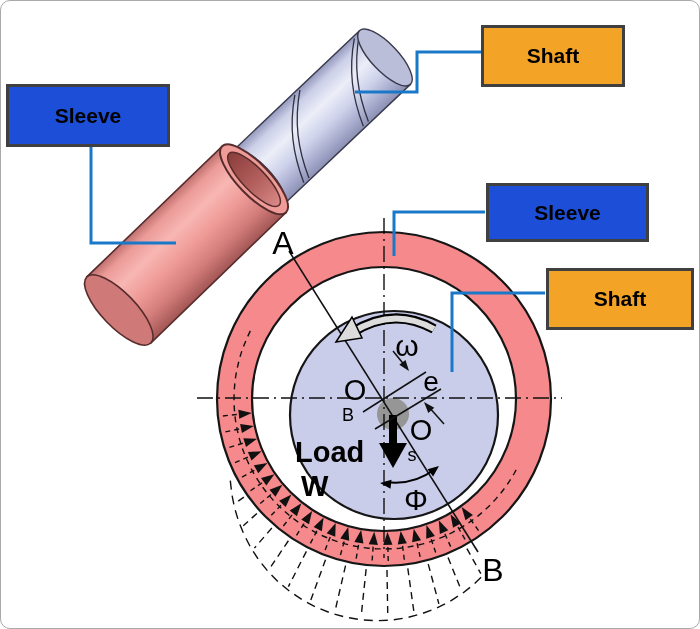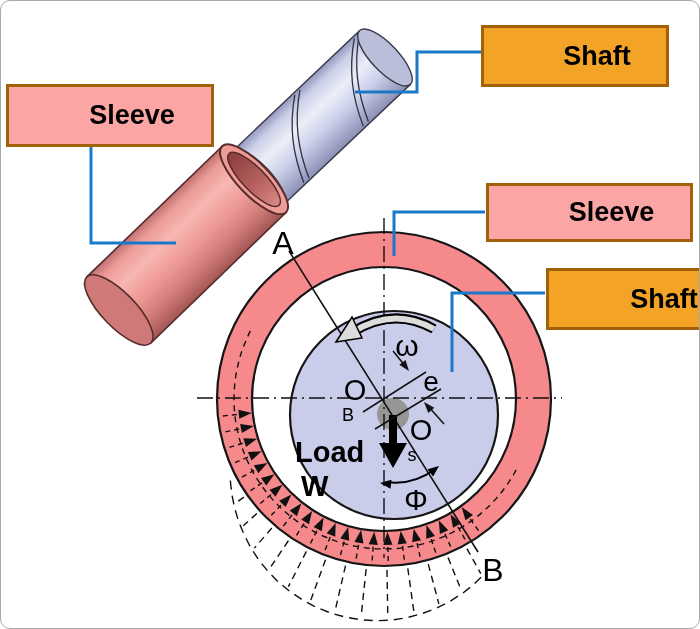--- a/index.html
+++ b/index.html
@@ -2,22 +2,22 @@
 <html><head>
 <meta charset="utf-8">
 <style>
   html,body{margin:0;padding:0;background:#fff;}
   #stage{position:relative;width:700px;height:629px;background:#ffffff;overflow:hidden;
          font-family:"Liberation Sans",sans-serif;}
   #frame{position:absolute;inset:0;border:1px solid #a9a9a9;border-radius:10px;pointer-events:none;z-index:10;}
   svg{position:absolute;left:0;top:0;}
   svg text{font-family:"Liberation Sans",sans-serif;fill:#000;}
   .callout{position:absolute;display:flex;align-items:center;justify-content:center;
-           border:3px solid #a16207;font-weight:bold;font-size:27px;color:#000;z-index:5;padding-left:44px;}
-  .callout.green{background:#fca5a5;}
+           border:3px solid #404040;font-weight:bold;font-size:21px;color:#000;z-index:5;}
+  .callout.green{background:#1d4ed8;}
   .callout.orange{background:#f3a427;}
 </style>
 </head>
 <body>
 
 <div id="stage">
   <div id="frame"></div>
 
   <svg width="700" height="629" viewBox="0 0 700 629">
     <defs>

